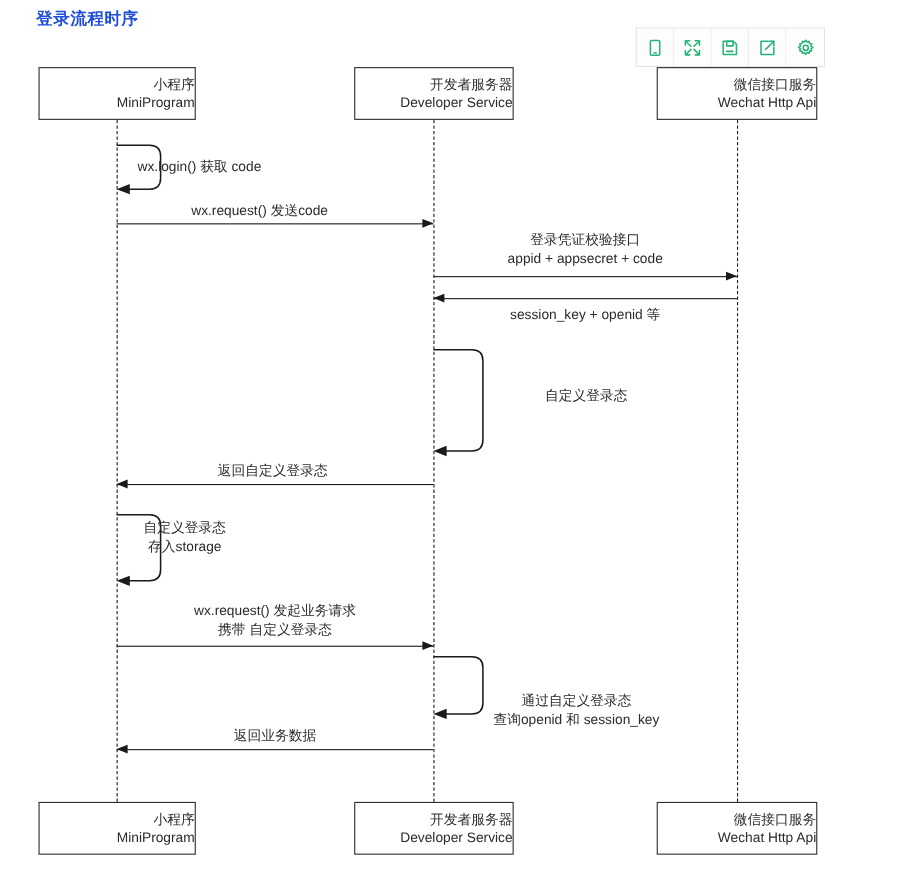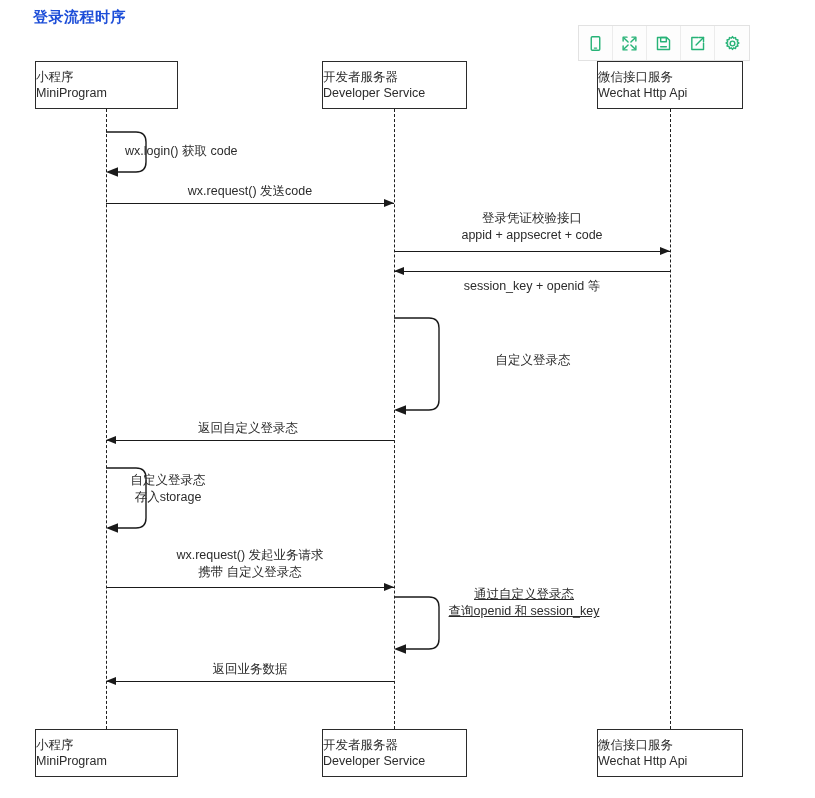--- a/index.html
+++ b/index.html
@@ -52,21 +52,21 @@
   .tb-btn svg { display: block; }
 
   
   .participant-box {
     position: absolute;
     box-sizing: border-box;
     border: 1px solid #2b2b2b;
     background: #ffffff;
     display: flex;
     flex-direction: column;
-    align-items: flex-start;
+    align-items: flex-end;
     justify-content: center;
     line-height: 1.32;
     font-size: 12.5px;
     color: #2b2b2b;
   }
   .participant-box .p-cn { white-space: nowrap; }
   .participant-box .p-en { white-space: nowrap; }
 
   
   .lifeline {
@@ -213,21 +213,21 @@
       <path d="M0 1 H30 Q40 1 40 11 V31 Q40 41 30 41 H11" fill="none" stroke="#1a1a1a" stroke-width="1.4"></path>
       <polygon points="12,36.3 0,41 12,45.7" fill="#1a1a1a"></polygon>
     </svg>
   </div>
   <div class="msg-label" style="left:125px; top:143px;">
     <span>wx.login() 获取 code</span>
   </div>
 
   <div class="msg-line" style="left:106px; top:203px; width:288px;"></div>
   <div class="arrow-head right" style="left:384px; top:198.5px;"></div>
-  <div class="msg-label" style="left:250px; top:183px; transform:translateX(-50%);">
+  <div class="msg-label" style="left:236px; top:183px; transform:translateX(-50%);">
     <span>wx.request() 发送code</span>
   </div>
 
   <div class="msg-line" style="left:394px; top:251px; width:276px;"></div>
   <div class="arrow-head right" style="left:660px; top:246.5px;"></div>
   <div class="msg-label" style="left:532px; top:210px; transform:translateX(-50%);">
     <span>登录凭证校验接口</span>
     <span class="l2">appid + appsecret + code</span>
   </div>
 
@@ -270,21 +270,21 @@
     <span>wx.request() 发起业务请求</span>
     <span class="l2">携带 自定义登录态</span>
   </div>
 
   <div class="self-loop" style="left:394px; top:596px;">
     <svg width="60" height="56" viewBox="0 0 60 56">
       <path d="M0 1 H35 Q45 1 45 11 V43 Q45 53 35 53 H11" fill="none" stroke="#1a1a1a" stroke-width="1.4"></path>
       <polygon points="12,48.3 0,53 12,57.7" fill="#1a1a1a"></polygon>
     </svg>
   </div>
-  <div class="msg-label" style="left:524px; top:586px; transform:translateX(-50%);text-decoration:underline;">
+  <div class="msg-label" style="left:524px; top:629px; transform:translateX(-50%);">
     <span>通过自定义登录态</span>
     <span class="l2">查询openid 和 session_key</span>
   </div>
 
   <div class="msg-line" style="left:106px; top:681px; width:288px;"></div>
   <div class="arrow-head left" style="left:106px; top:676.5px;"></div>
   <div class="msg-label" style="left:250px; top:661px; transform:translateX(-50%);">
     <span>返回业务数据</span>
   </div>
 

